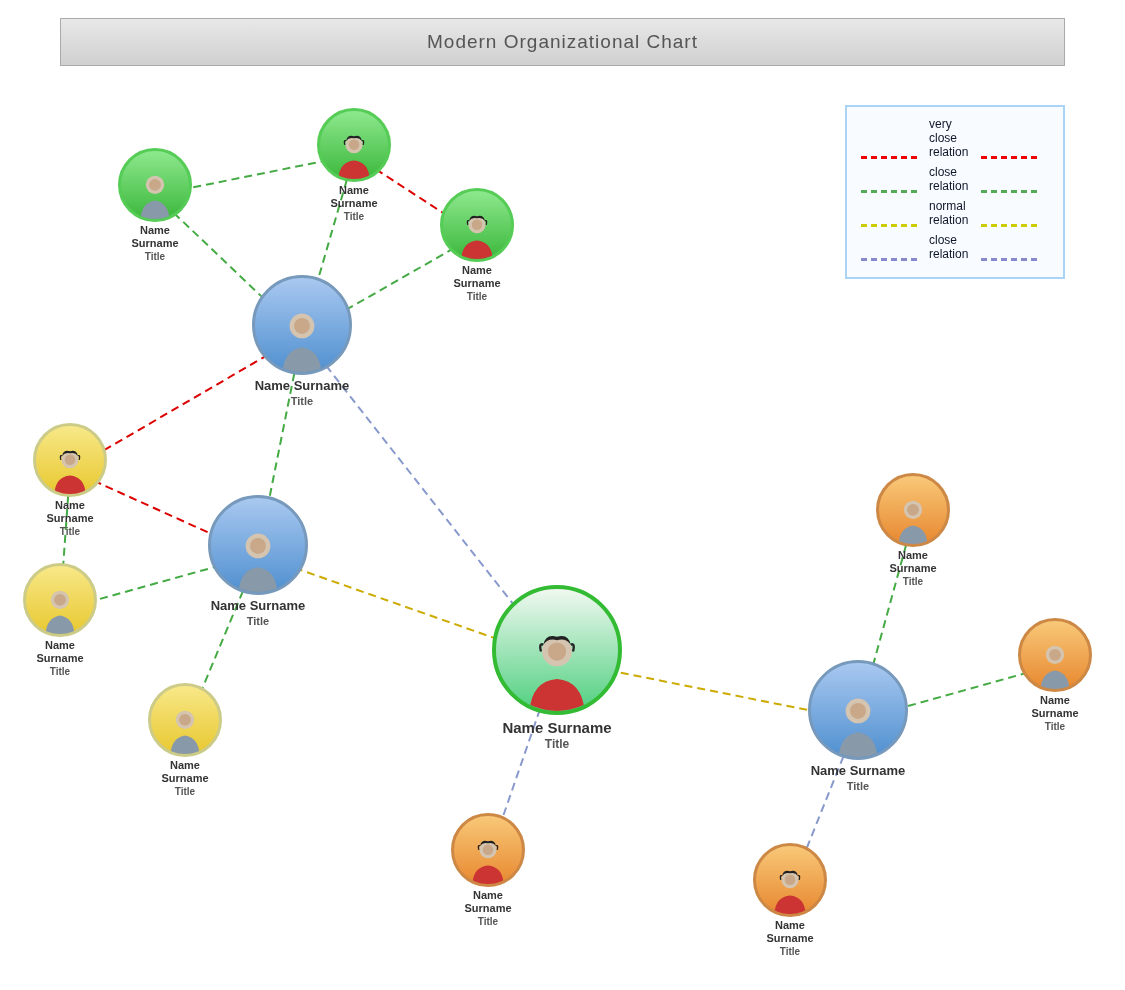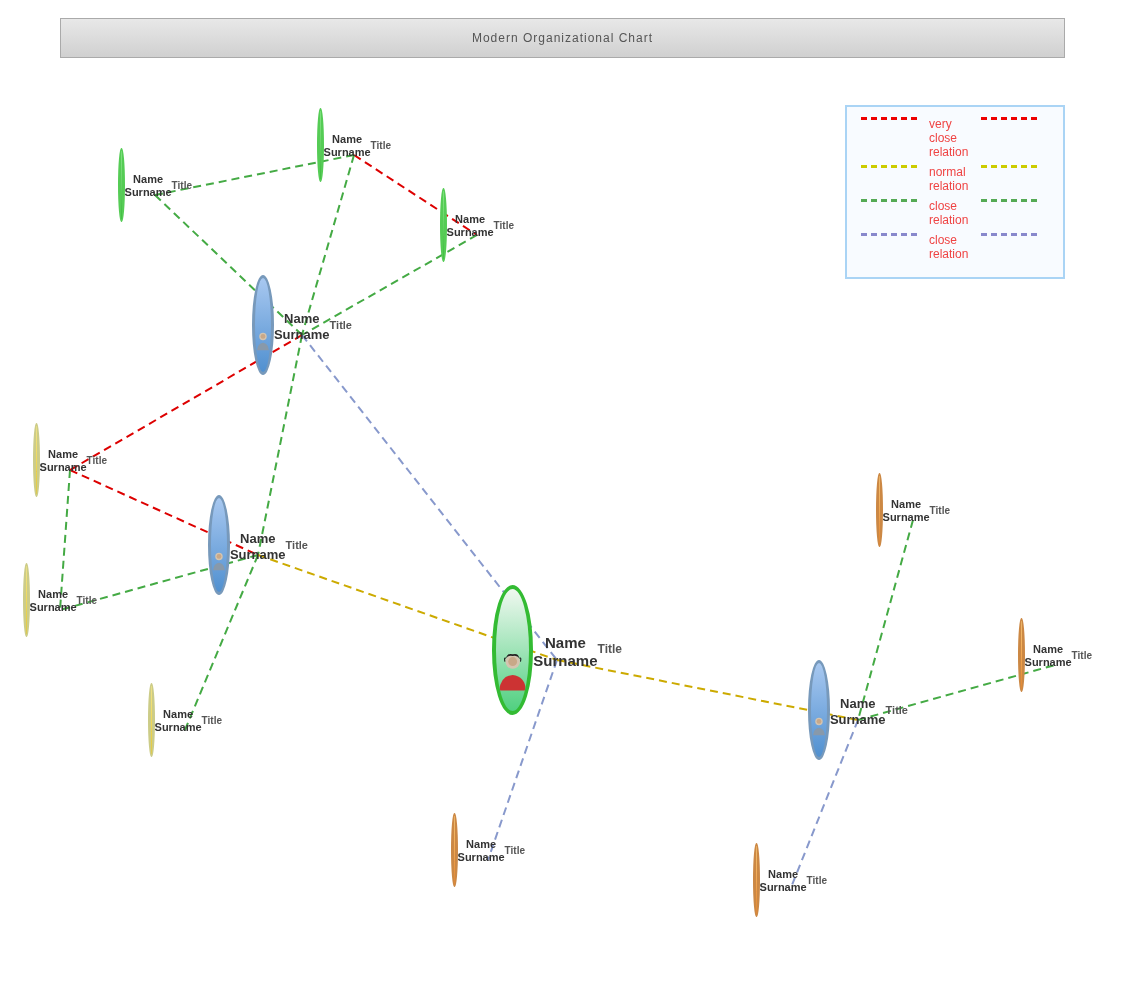--- a/index.html
+++ b/index.html
@@ -14,41 +14,41 @@
 
     .chart-title {
       position: absolute;
       top: 18px;
       left: 60px;
       right: 60px;
       background: linear-gradient(to bottom, #e8e8e8, #d0d0d0);
       border: 1px solid #aaa;
       text-align: center;
       padding: 12px 0;
-      font-size: 12px;
+      font-size: 19px;
       color: #555;
       letter-spacing: 1px;
     }
 
     
     .legend {
       position: absolute;
       top: 105px;
       right: 60px;
       width: 220px;
       border: 2px solid #aad4f5;
       background: #f8fbff;
       padding: 10px 14px;
     }
     .legend-item {
       display: flex;
-      align-items: flex-start;
+      align-items: flex-end;
       margin-bottom: 6px;
       font-size: 12px;
-      color: #ef4444;
+      color: #0f172a;
     }
     .legend-line {
       width: 60px;
       height: 3px;
       margin-right: 8px;
       flex-shrink: 0;
     }
     .legend-line.red { background: repeating-linear-gradient(to right, #e00 0, #e00 6px, transparent 6px, transparent 10px); }
     .legend-line.green { background: repeating-linear-gradient(to right, #5a5 0, #5a5 6px, transparent 6px, transparent 10px); }
     .legend-line.yellow { background: repeating-linear-gradient(to right, #cc0 0, #cc0 6px, transparent 6px, transparent 10px); }
@@ -60,21 +60,21 @@
       top: 0; left: 0;
       width: 1125px;
       height: 990px;
       pointer-events: none;
     }
 
     
     .person {
       position: absolute;
       display: flex;
-      flex-direction: row;
+      flex-direction: column;
       align-items: center;
       text-align: center;
       cursor: pointer;
     }
 
     .avatar-circle {
       border-radius: 50%;
       overflow: hidden;
       display: flex;
       align-items: flex-end;
@@ -120,28 +120,28 @@
   <span>Modern Organizational Chart</span>
 </div>
 
 <div class="legend">
   <div class="legend-item">
     <div class="legend-line red"></div>
     <span>very close relation</span>
     <div class="legend-line red" style="margin-left:4px;"></div>
   </div>
   <div class="legend-item">
+    <div class="legend-line green"></div>
+    <span>close relation</span>
+    <div class="legend-line green" style="margin-left:4px;"></div>
+  </div>
+  <div class="legend-item">
     <div class="legend-line yellow"></div>
     <span>normal relation</span>
     <div class="legend-line yellow" style="margin-left:4px;"></div>
-  </div>
-  <div class="legend-item">
-    <div class="legend-line green"></div>
-    <span>close relation</span>
-    <div class="legend-line green" style="margin-left:4px;"></div>
   </div>
   <div class="legend-item">
     <div class="legend-line blue"></div>
     <span>close relation</span>
     <div class="legend-line blue" style="margin-left:4px;"></div>
   </div>
 </div>
 
 <svg class="connections" id="svg-connections">
     <line x1="354" y1="155" x2="155" y2="195" stroke="#44aa44" stroke-width="2" stroke-dasharray="8,5"></line>

